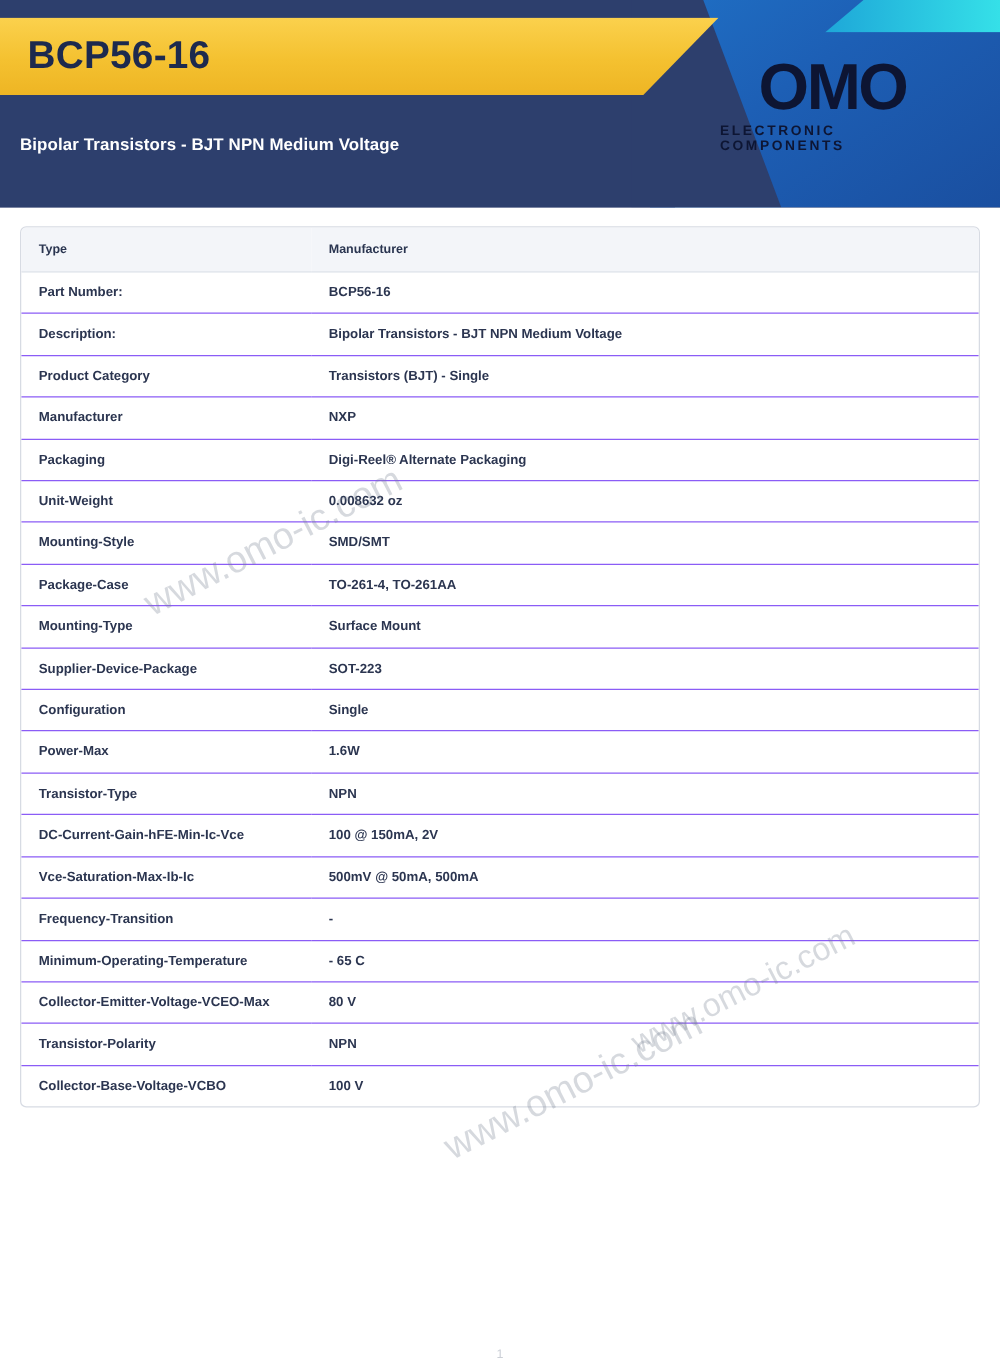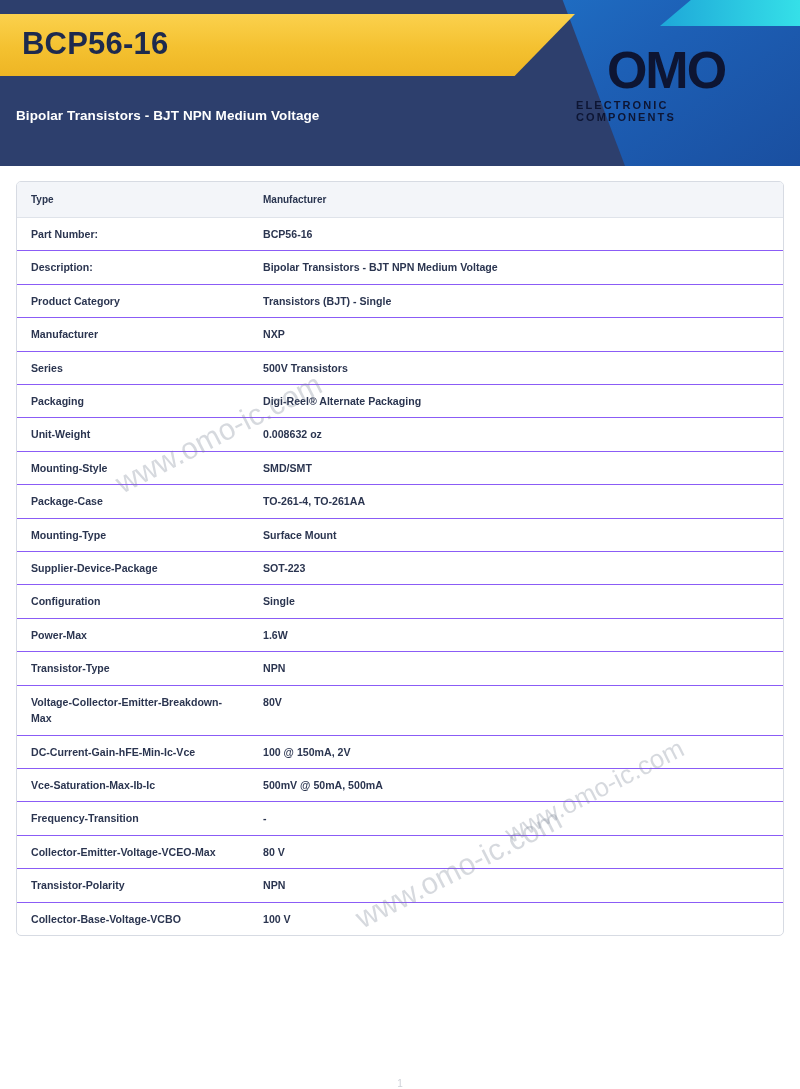--- a/index.html
+++ b/index.html
@@ -199,24 +199,20 @@
           </tr>
           <tr>
             <td class="c1">Product Category</td>
             <td class="c2">Transistors (BJT) - Single</td>
           </tr>
           <tr>
             <td class="c1">Manufacturer</td>
             <td class="c2">NXP</td>
           </tr>
           <tr>
-            <td class="c1">Series</td>
-            <td class="c2">500V Transistors</td>
-          </tr>
-          <tr>
             <td class="c1">Packaging</td>
             <td class="c2">Digi-Reel® Alternate Packaging</td>
           </tr>
           <tr>
             <td class="c1">Unit-Weight</td>
             <td class="c2">0.008632 oz</td>
           </tr>
           <tr>
             <td class="c1">Mounting-Style</td>
             <td class="c2">SMD/SMT</td>
@@ -239,34 +235,34 @@
           </tr>
           <tr>
             <td class="c1">Power-Max</td>
             <td class="c2">1.6W</td>
           </tr>
           <tr>
             <td class="c1">Transistor-Type</td>
             <td class="c2">NPN</td>
           </tr>
           <tr>
-            <td class="c1">Voltage-Collector-Emitter-Breakdown-Max</td>
-            <td class="c2">80V</td>
-          </tr>
-          <tr>
             <td class="c1">DC-Current-Gain-hFE-Min-Ic-Vce</td>
             <td class="c2">100 @ 150mA, 2V</td>
           </tr>
           <tr>
             <td class="c1">Vce-Saturation-Max-Ib-Ic</td>
             <td class="c2">500mV @ 50mA, 500mA</td>
           </tr>
           <tr>
             <td class="c1">Frequency-Transition</td>
             <td class="c2">-</td>
+          </tr>
+          <tr>
+            <td class="c1">Minimum-Operating-Temperature</td>
+            <td class="c2">- 65 C</td>
           </tr>
           <tr>
             <td class="c1">Collector-Emitter-Voltage-VCEO-Max</td>
             <td class="c2">80 V</td>
           </tr>
           <tr>
             <td class="c1">Transistor-Polarity</td>
             <td class="c2">NPN</td>
           </tr>
           <tr>

